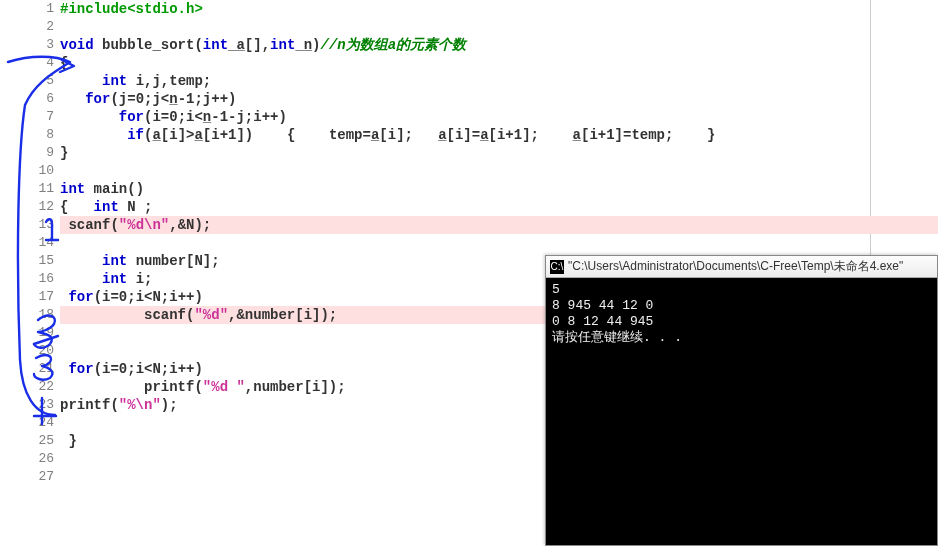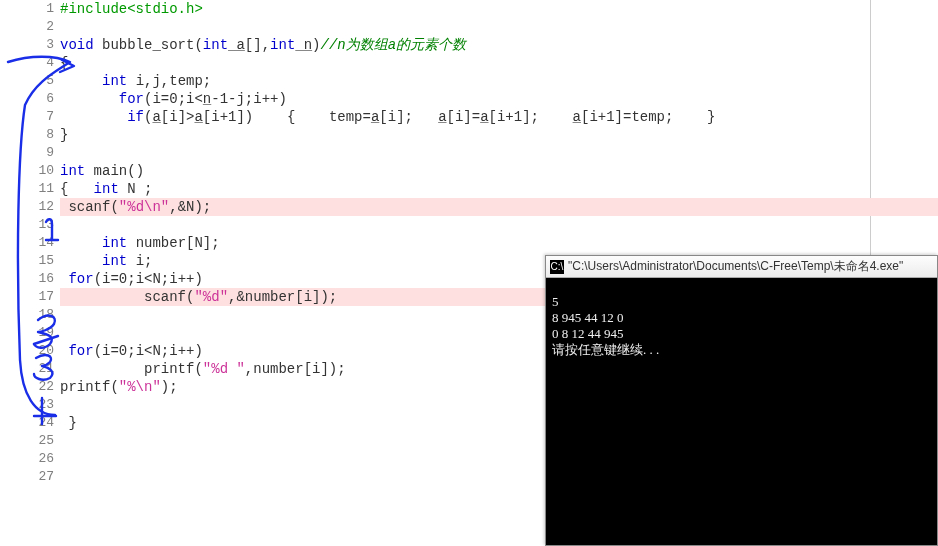--- a/index.html
+++ b/index.html
@@ -34,20 +34,21 @@
   left: 60px;
   top: 0;
   right: 0;
   height: 100%;
 }
 .line {
   height: 18px;
   line-height: 18px;
   white-space: pre;
   position: relative;
+  font-weight: bold;
 }
 .line.hl { background: #ffe0e0; }
 .ln {
   height: 18px;
   line-height: 18px;
   font-size: 13px;
 }
 .kw { color: #0000cc; }
 .type { color: #0000cc; }
 .pp { color: #009900; }
@@ -102,24 +103,24 @@
   background: #000;
   display: inline-flex;
   align-items: center;
   justify-content: center;
   color: #fff;
   font-size: 10px;
 }
 .console-body {
   color: #eee;
   background: #000;
-  padding: 16px 6px;
+  padding: 4px 6px;
   font-size: 13px;
   line-height: 16px;
-  font-family: Liberation Serif, serif;
+  font-family: Liberation Mono, monospace;
   white-space: pre;
 }
 </style>
 </head>
 <body>
 
 <div class="editor">
   <div class="vsep"></div>
 
   <div class="gutter">
@@ -151,20 +152,21 @@
     <div class="ln">26</div>
     <div class="ln">27</div>
   </div>
 
   <div class="code-area">
     <div class="line"><span class="pp">#include&lt;stdio.h&gt;</span></div>
     <div class="line"></div>
     <div class="line"><span class="kw">void</span><span class="id"> bubble_sort(</span><span class="type">int</span><span class="id var-u"> a</span><span class="id">[],</span><span class="type">int</span><span class="id var-u"> n</span><span class="id">)</span><span class="cmt">//n为数组a的元素个数</span></div>
     <div class="line"><span class="id">{</span></div>
     <div class="line">     <span class="type">int</span><span class="id"> i,j,temp;</span></div>
+    <div class="line">   <span class="kw">for</span><span class="id">(j=0;j&lt;</span><span class="id var-u">n</span><span class="id">-1;j++)</span></div>
     <div class="line">       <span class="kw">for</span><span class="id">(i=0;i&lt;</span><span class="id var-u">n</span><span class="id">-1-j;i++)</span></div>
     <div class="line">        <span class="kw">if</span><span class="id">(</span><span class="id var-u">a</span><span class="id">[i]&gt;</span><span class="id var-u">a</span><span class="id">[i+1])</span><span class="id">    {    </span><span class="id">temp=</span><span class="id var-u">a</span><span class="id">[i];   </span><span class="id var-u">a</span><span class="id">[i]=</span><span class="id var-u">a</span><span class="id">[i+1];    </span><span class="id var-u">a</span><span class="id">[i+1]=temp;    }</span></div>
     <div class="line"><span class="id">}</span></div>
     <div class="line"></div>
     <div class="line"><span class="type">int</span><span class="id"> main()</span></div>
     <div class="line"><span class="id">{   </span><span class="type">int</span><span class="id"> N ;</span></div>
     <div class="line hl"> <span class="id">scanf(</span><span class="str">"%d\n"</span><span class="id">,&amp;N);</span></div>
     <div class="line"></div>
     <div class="line">     <span class="type">int</span><span class="id"> number[N];</span></div>
     <div class="line">     <span class="type">int</span><span class="id"> i;</span></div>

